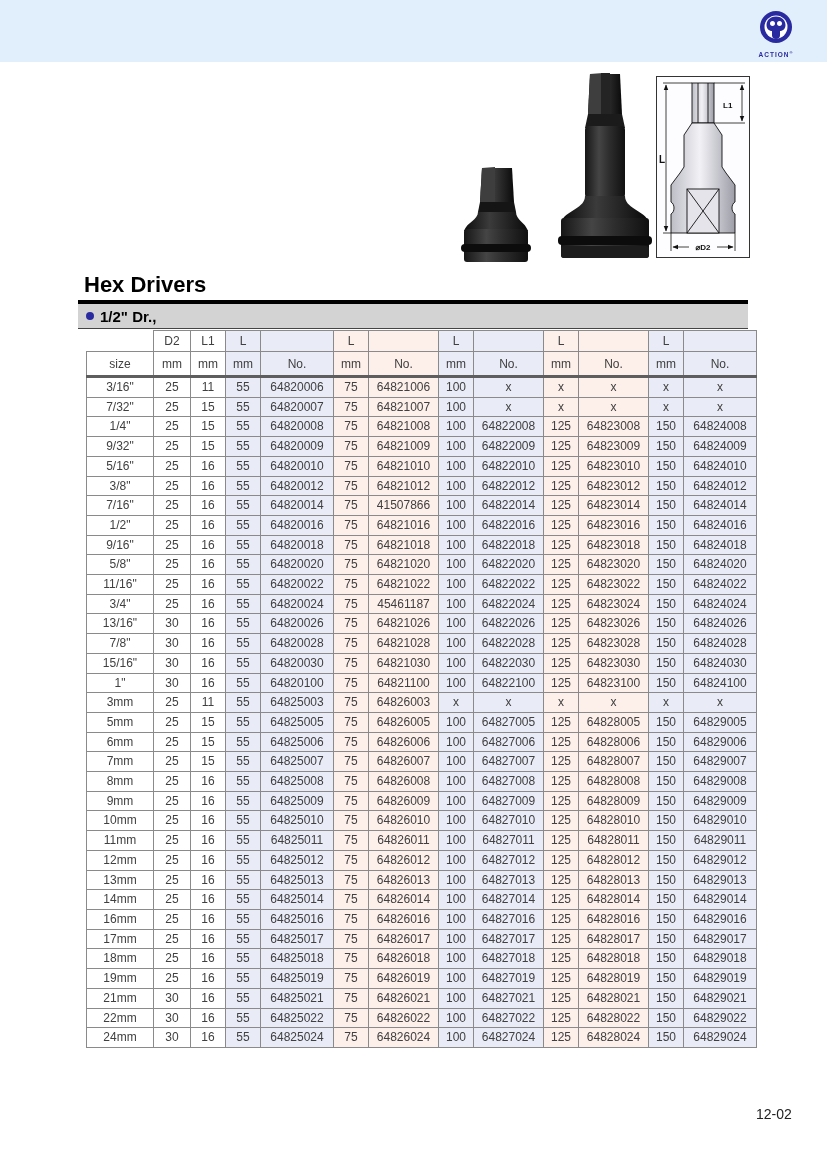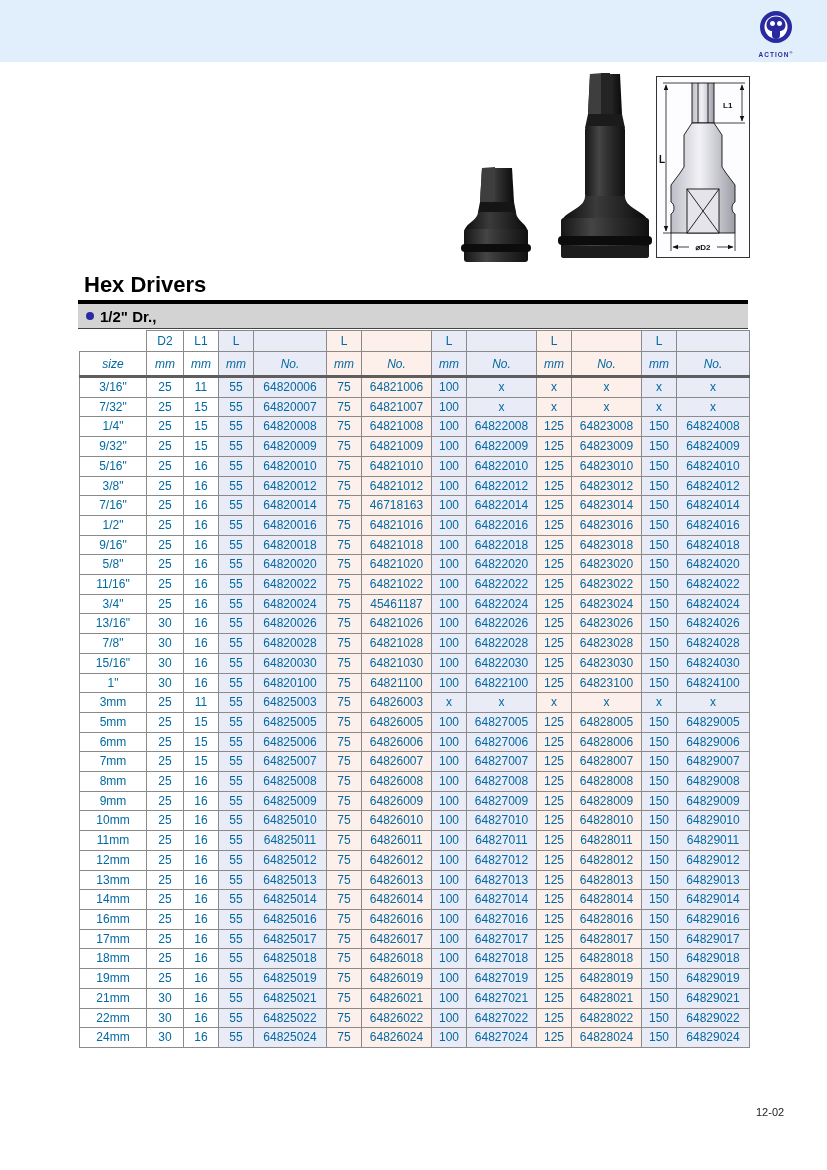--- a/index.html
+++ b/index.html
@@ -20,32 +20,32 @@
   
   .title { position:absolute; left:84px; top:272px; font-size:22px; font-weight:bold; color:#000; }
   .rule  { position:absolute; left:78px; top:300px; width:670px; height:4px; background:#000; }
   .secbar { position:absolute; left:78px; top:304px; width:670px; height:25px;
             background:var(--bar-gray,#d3d3d3); border-bottom:1px solid #444;
             display:flex; align-items:center; gap:6px; padding-left:8px; }
   .secbar .drive-icon { display:inline-block; width:7px; height:7px; border:4px solid var(--logo-navy,#2222cc); border-radius:5px; background:#fff; }
   .secbar .sec-label { font-size:15px; font-weight:bold; color:#000; }
 
   
-  table.cat { position:absolute; left:79px; top:330px; width:670px; border-collapse:collapse; table-layout:fixed;
-              font-size:12px; color:#0369a1; }
+  table.cat { position:absolute; left:86px; top:330px; width:670px; border-collapse:collapse; table-layout:fixed;
+              font-size:12px; color:#404040; }
   table.cat th, table.cat td { border:1px solid #8a8a8a; text-align:center; vertical-align:middle;
               padding:0; white-space:nowrap; overflow:hidden; font-weight:normal; }
   table.cat thead tr:first-child th { height:21px; }
-  table.cat thead tr:last-child th { height:25px; border-bottom:3px solid #5e5e5e;font-style:italic; }
+  table.cat thead tr:last-child th { height:25px; border-bottom:3px solid #5e5e5e; }
   table.cat tbody td { height:18.7px; line-height:18.7px; }
   table.cat .blank { border-top:none; border-left:none; background:#fff; }
   .g-blue { background:var(--blue-tint,#e9ebf7); }
   .g-pink { background:var(--pink-tint,#fdefe9); }
 
-  .pagenum { position:absolute; left:756px; top:1106px; font-size:11px; color:#222; }
+  .pagenum { position:absolute; left:756px; top:1106px; font-size:14px; color:#222; }
 </style>
 </head>
 <body>
 
 <div class="page">
 
   <div class="banner">
     <div class="logo">
       <svg width="44" height="40" viewBox="0 0 44 40">
         <circle cx="22" cy="19" r="16" fill="#2a2aa0"></circle>
@@ -289,21 +289,21 @@
           <td class="g-blue">150</td>
           <td class="g-blue">64824012</td>
         </tr>
         <tr>
           <td>7/16"</td>
           <td>25</td>
           <td>16</td>
           <td class="g-blue">55</td>
           <td class="g-blue">64820014</td>
           <td class="g-pink">75</td>
-          <td class="g-pink">46718163</td>
+          <td class="g-pink">41507866</td>
           <td class="g-blue">100</td>
           <td class="g-blue">64822014</td>
           <td class="g-pink">125</td>
           <td class="g-pink">64823014</td>
           <td class="g-blue">150</td>
           <td class="g-blue">64824014</td>
         </tr>
         <tr>
           <td>1/2"</td>
           <td>25</td>

